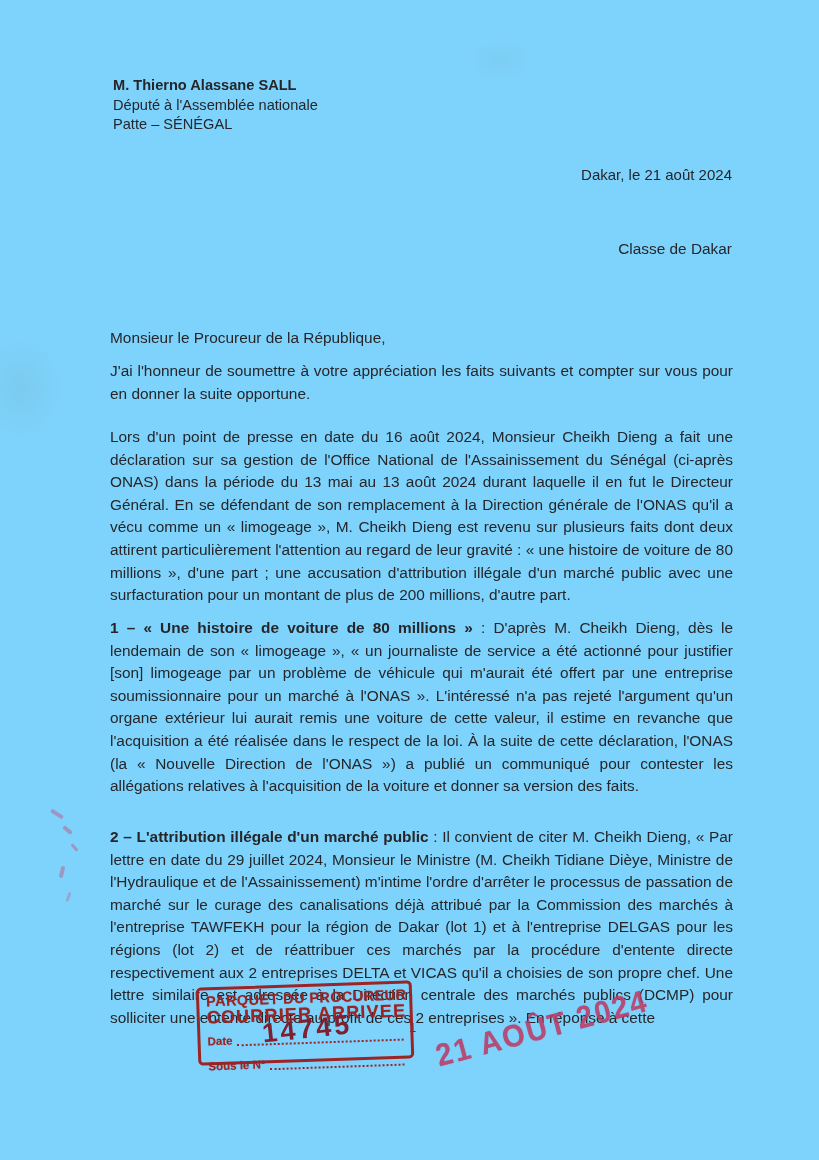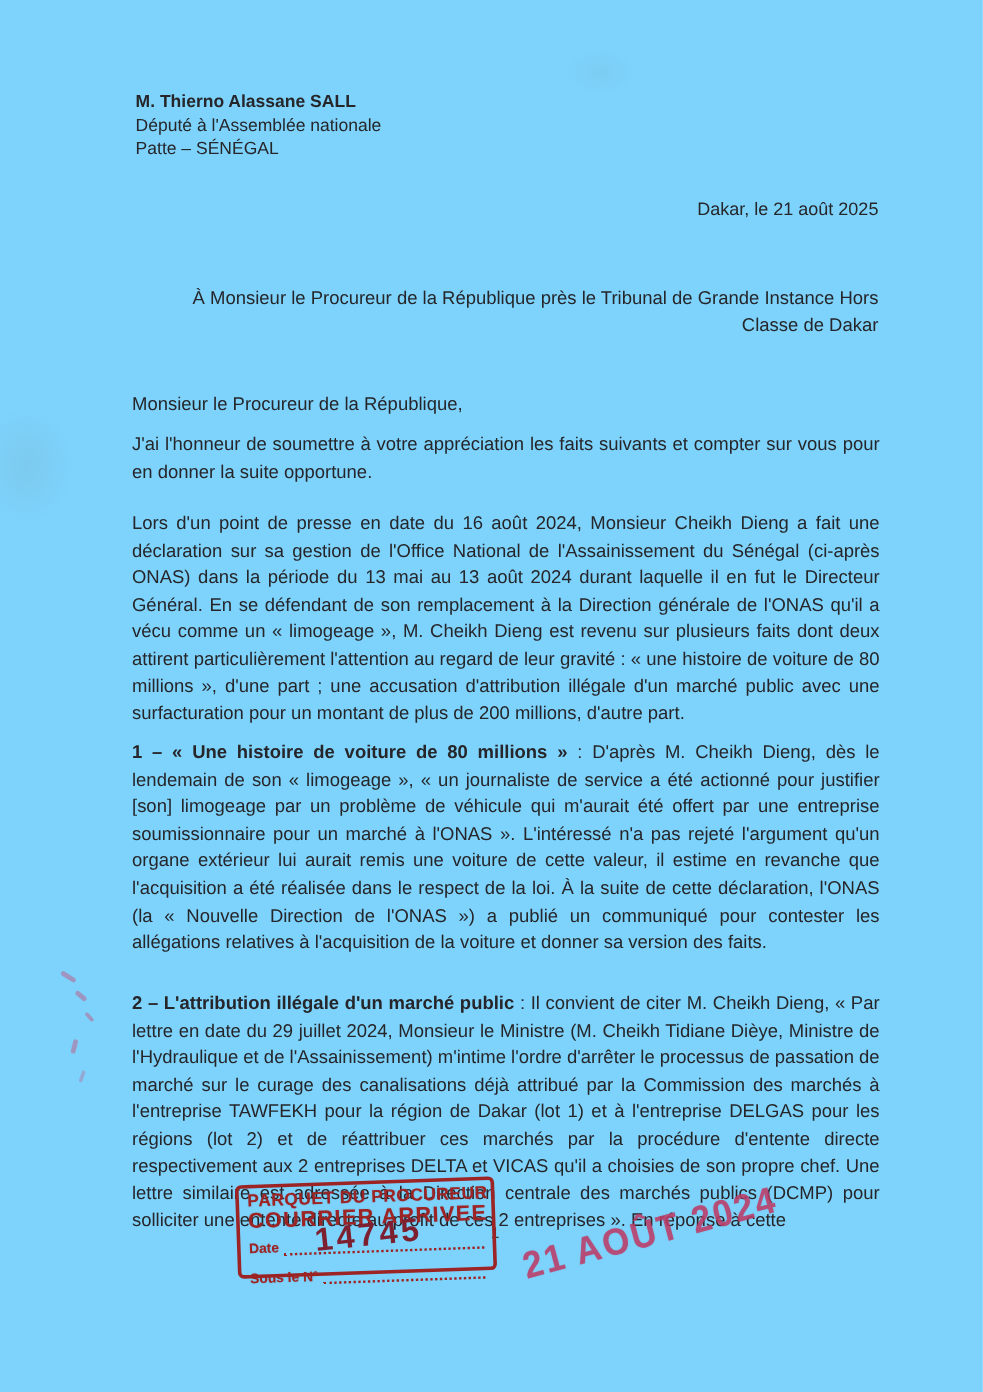--- a/index.html
+++ b/index.html
@@ -74,24 +74,23 @@
 
   <div class="smudge s1"></div>
   <div class="smudge s2"></div>
 
   <div class="sender">
     <div class="name">M. Thierno Alassane SALL</div>
     <div>Député à l'Assemblée nationale</div>
     <div>Patte – SÉNÉGAL</div>
   </div>
 
-  <div class="date-line">Dakar, le 21 août 2025</div>
+  <div class="date-line">Dakar, le 21 août 2024</div>
 
   <div class="addressee">
-    <div>À Monsieur le Procureur de la République près le Tribunal de Grande Instance Hors</div>
     <div>Classe de Dakar</div>
   </div>
 
   <div class="salutation">Monsieur le Procureur de la République,</div>
 
   <p class="para p1"><span>J'ai l'honneur de soumettre à votre appréciation les faits suivants et compter sur vous pour en donner la suite opportune.</span></p>
 
   <p class="para p2"><span>Lors d'un point de presse en date du 16 août 2024, Monsieur Cheikh Dieng a fait une déclaration sur sa gestion de l'Office National de l'Assainissement du Sénégal (ci-après ONAS) dans la période du 13 mai au 13 août 2024 durant laquelle il en fut le Directeur Général. En se défendant de son remplacement à la Direction générale de l'ONAS qu'il a vécu comme un « limogeage », M. Cheikh Dieng est revenu sur plusieurs faits dont deux attirent particulièrement l'attention au regard de leur gravité : « une histoire de voiture de 80 millions », d'une part ; une accusation d'attribution illégale d'un marché public avec une surfacturation pour un montant de plus de 200 millions, d'autre part.</span></p>
 
   <p class="para p3"><strong>1 – « Une histoire de voiture de 80 millions »</strong><span> : D'après M. Cheikh Dieng, dès le lendemain de son « limogeage », « un journaliste de service a été actionné pour justifier [son] limogeage par un problème de véhicule qui m'aurait été offert par une entreprise soumissionnaire pour un marché à l'ONAS ». L'intéressé n'a pas rejeté l'argument qu'un organe extérieur lui aurait remis une voiture de cette valeur, il estime en revanche que l'acquisition a été réalisée dans le respect de la loi. À la suite de cette déclaration, l'ONAS (la « Nouvelle Direction de l'ONAS ») a publié un communiqué pour contester les allégations relatives à l'acquisition de la voiture et donner sa version des faits.</span></p>

